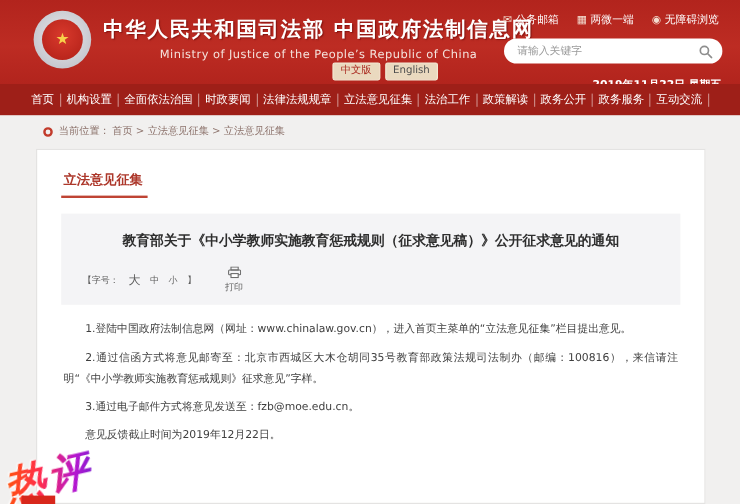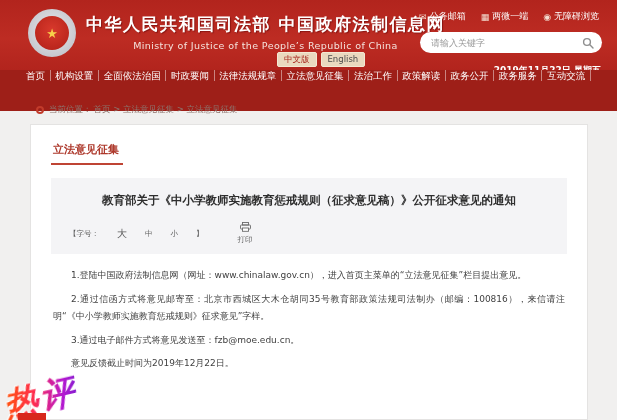--- a/index.html
+++ b/index.html
@@ -30,22 +30,22 @@
   .qicon { font-size:9px; color:#f3ddd0; }
   .search { position:absolute; right:15px; top:32px; width:182px; height:21px; background:#fff;
             border-radius:11px; display:flex; align-items:center; padding:0 8px 0 11px; }
   .search input { flex:1; border:none; outline:none; font-size:9px; color:#555; background:transparent;
             font-family:"DejaVu Sans","Liberation Sans",sans-serif; }
   .search input::placeholder { color:#9a9a9a; }
   .search svg { flex:0 0 auto; cursor:pointer; }
   .hdr-date { position:absolute; right:16px; top:64px; color:#fff; font-size:9px; font-weight:bold; }
 
   
-  .nav { position:absolute; top:70px; left:0; width:617px; height:41px;
-         background:var(--nav_red,#9e1f18); display:flex; align-items:flex-start;
+  .nav { position:absolute; top:70px; left:0; width:617px; height:26px;
+         background:var(--nav_red,#9e1f18); display:flex; align-items:center;
          justify-content:space-between; padding:0 26px; }
   .nav-item { color:#fff; font-size:9.5px; cursor:pointer; white-space:nowrap; }
   .nav-sep { width:1px; height:11px; background:rgba(255,255,255,.45); }
 
   
   .breadcrumb-bar { position:absolute; top:96px; left:0; width:617px; height:28px;
                     display:flex; align-items:center; padding-left:36px; font-size:8.5px; color:#8d736c; }
   .crumb-icon { width:8px; height:8px; border-radius:50%; border:2px solid #c23b2b; margin-right:5px; }
   .crumb-label { margin-right:2px; }
   .crumb-path { cursor:pointer; }
@@ -53,21 +53,21 @@
   
   .panel { position:absolute; top:124px; left:30px; width:558px; height:296px;
            background:#fff; border:1px solid #e4e3e2; padding:13px 20px 0; }
   .section-title { display:inline-block; font-size:11px; font-weight:bold; color:var(--section_red,#ad382b);
                    border-bottom:2px solid #bf4434; padding:0 4px 6px 2px; margin-bottom:13px; }
   .article-head { background:#f4f4f6; padding:15px 18px 9px; }
   .article-title { font-size:11.5px; font-weight:bold; color:#2e2e2e; text-align:center; margin-bottom:14px; }
   .meta-row { display:flex; justify-content:space-between; align-items:center; font-size:7.5px; color:#787878; }
   .meta-left span { margin-right:3px; }
   .meta-left .gap { display:inline-block; width:12px; }
-  .meta-right { display:flex; align-items:center; gap:18px; color:#5c5c5c; }
+  .meta-right { display:flex; align-items:center; gap:8px; color:#5c5c5c; }
   .fs-large { font-size:10px; cursor:pointer; }
   .fs-mid, .fs-small { cursor:pointer; }
   .print { display:flex; align-items:center; gap:3px; margin-left:16px; cursor:pointer;flex-direction:column; }
 
   
   .article-body { padding:13px 2px 0; }
   .article-body p { font-size:9px; line-height:1.95; color:#3f3f3f; text-indent:2em;
                     text-align:justify; margin-bottom:6px; }
 
   

